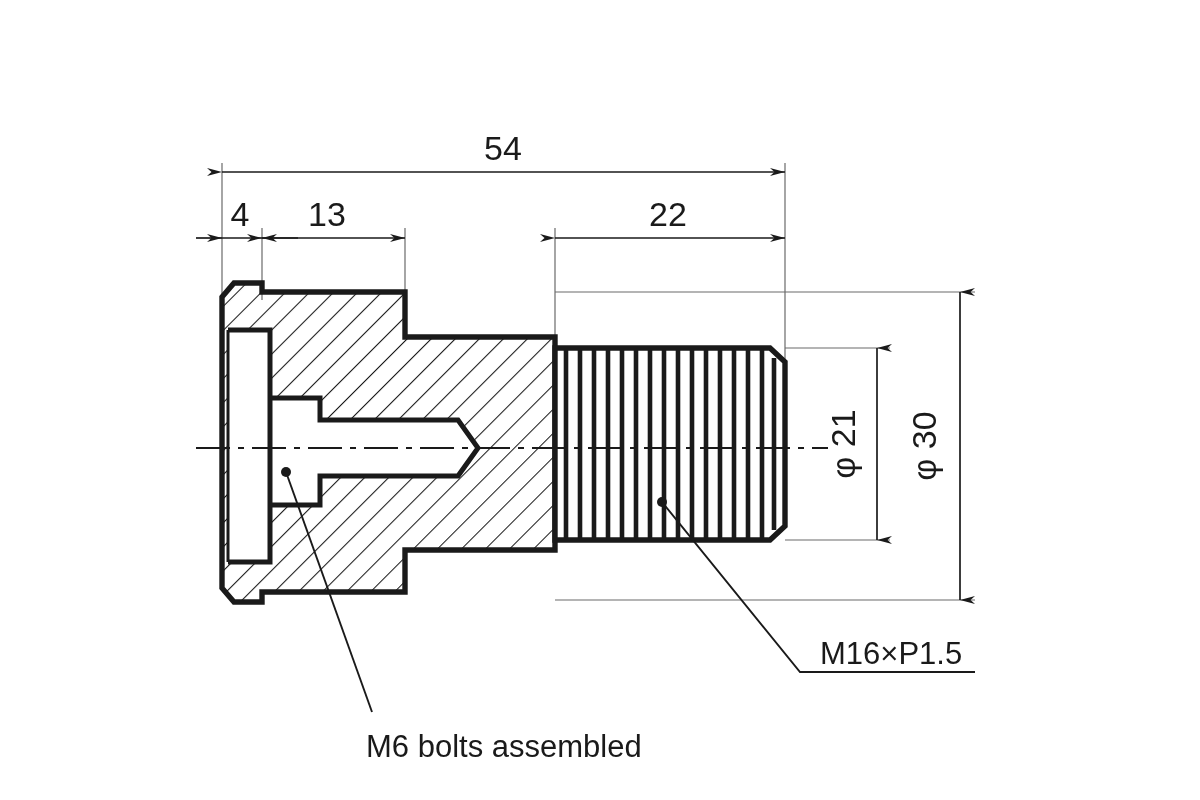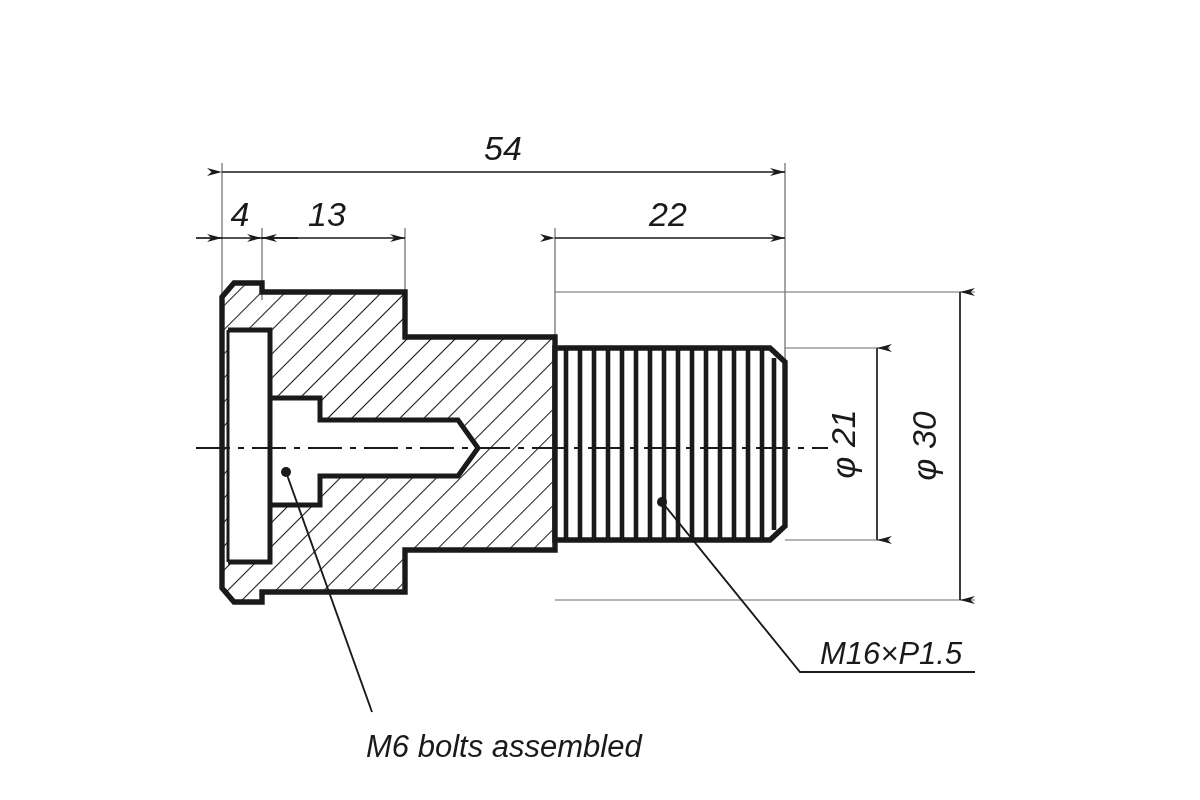--- a/index.html
+++ b/index.html
@@ -1,19 +1,19 @@
 <!DOCTYPE html>
 <html><head>
 <meta charset="utf-8">
 <title>Technical Drawing</title>
 <style>
   html,body{margin:0;padding:0;background:#ffffff;}
   body{width:1200px;height:800px;overflow:hidden;
        font-family:"Liberation Sans","DejaVu Sans",sans-serif;}
-  #sheet{position:relative;width:1100px;height:800px;background:#22c55e;font-style:italic;}
+  #sheet{position:relative;width:1100px;height:800px;background:#22c55e;}
   svg{display:block;}
   .notetext{font-family:"Liberation Sans","DejaVu Sans",sans-serif;
             font-size:31px;fill:#1a1a1a;}
   .bigtext{font-family:"Liberation Sans","DejaVu Sans",sans-serif;
            font-size:34px;fill:#1a1a1a;}
 </style>
 </head>
 <body>
 
 <div id="sheet">

